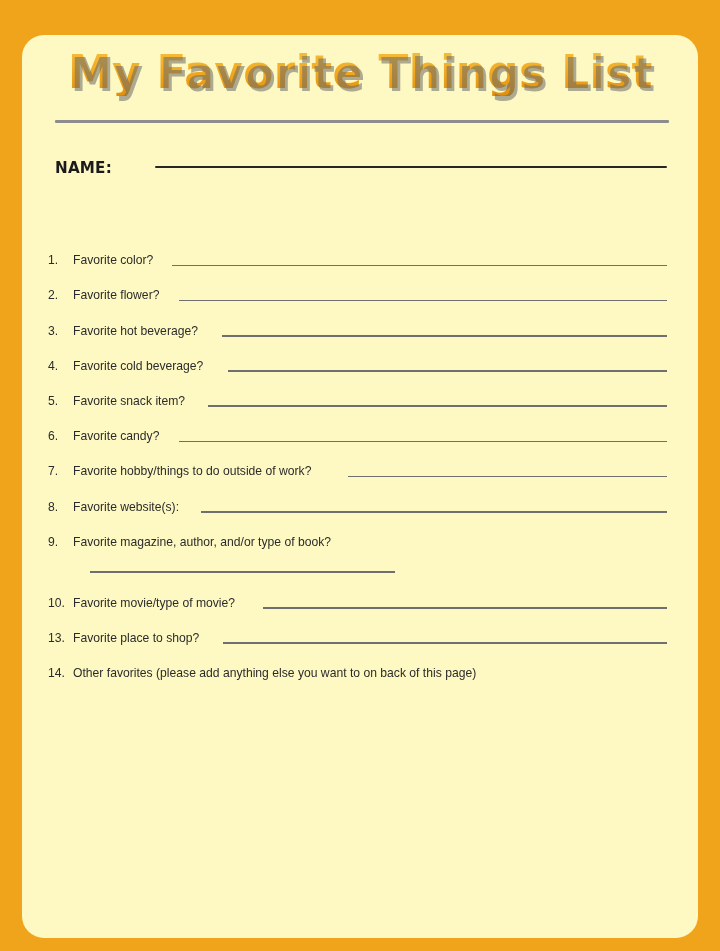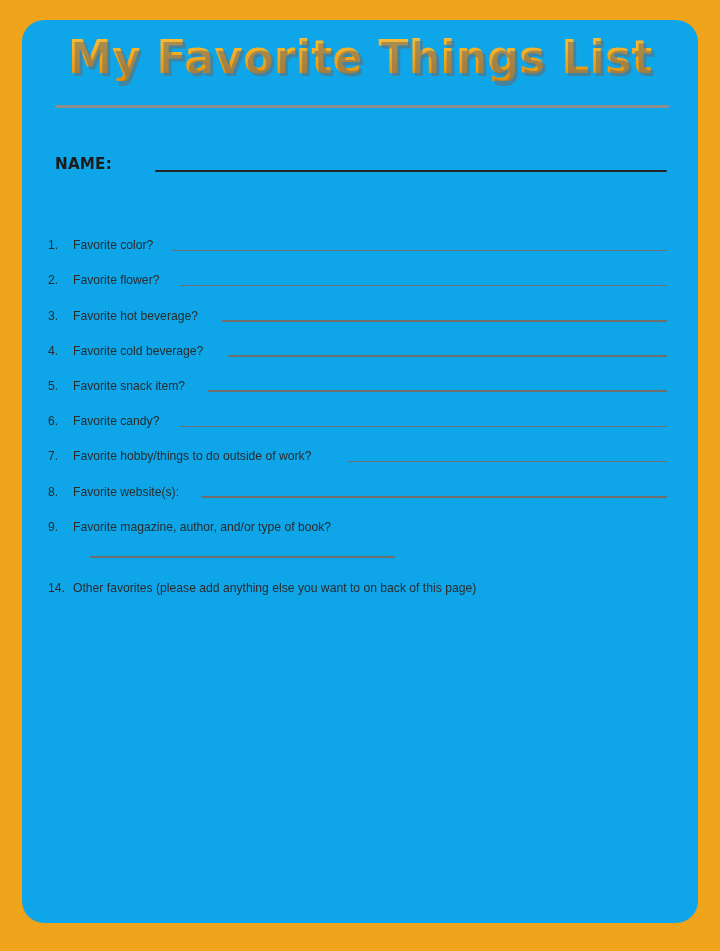--- a/index.html
+++ b/index.html
@@ -18,24 +18,24 @@
   .page-frame {
     position: relative;
     width: 720px;
     height: 951px;
     background: #efa41c;
     box-sizing: border-box;
   }
   .paper-card {
     position: absolute;
     left: 22px;
-    top: 20px;
+    top: 35px;
     width: 676px;
     height: 903px;
-    background: #0ea5e9;
+    background: #fef9c3;
     border-radius: 22px;
     box-sizing: border-box;
     overflow: hidden;
   }
 
   
   .title-block {
     position: absolute;
     left: 0;
     top: 12px;
@@ -77,21 +77,21 @@
 
   
   .header-fields {
     position: absolute;
     left: 0;
     top: 112px;
     width: 676px;
   }
   .field-row {
     display: flex;
-    align-items: flex-end;
+    align-items: center;
     padding: 0 31px 0 33px;
     height: 46px;
     gap: 24px;
   }
   .field-label {
     font-family: "DejaVu Sans", sans-serif;
     font-weight: bold;
     font-size: 16.5px;
     color: #1b1b1b;
     letter-spacing: 0.2px;
@@ -233,20 +233,30 @@
         </div>
         <div class="q-row wrap-row">
           <span class="q-num">9.</span>
           <span class="q-text">Favorite magazine, author, and/or type of book?</span>
           <span class="q-rule hidden"></span>
         </div>
         <div class="q-subrule-row">
           <span class="q-subrule"></span>
         </div>
         <div class="q-row">
+          <span class="q-num">10.</span>
+          <span class="q-text">Favorite movie/type of movie?</span>
+          <span class="q-rule"></span>
+        </div>
+        <div class="q-row">
+          <span class="q-num">13.</span>
+          <span class="q-text">Favorite place to shop?</span>
+          <span class="q-rule"></span>
+        </div>
+        <div class="q-row">
           <span class="q-num">14.</span>
           <span class="q-text">Other favorites (please add anything else you want to on back of this page)</span>
           <span class="q-rule hidden"></span>
         </div>
       </div>
 
   </div>
 </div>
 
 </body></html>

